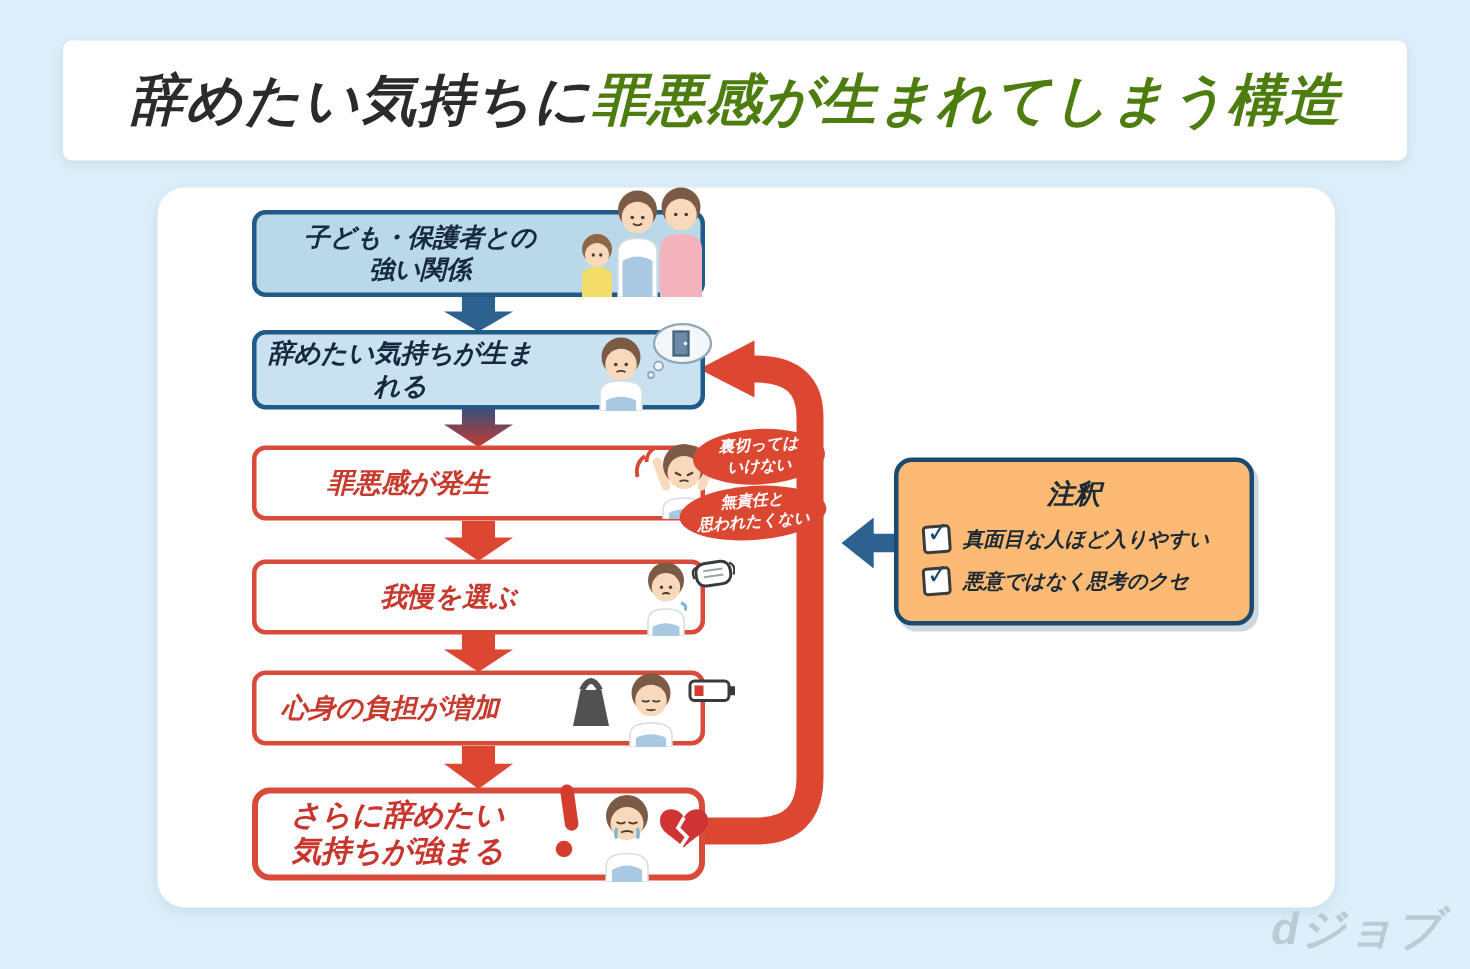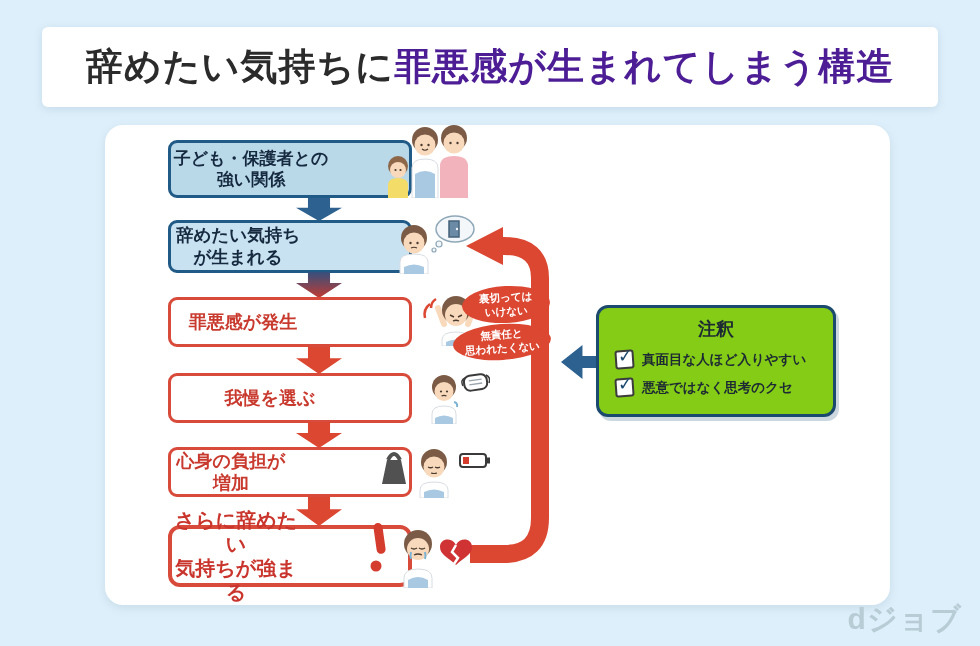--- a/index.html
+++ b/index.html
@@ -1,39 +1,40 @@
 <!DOCTYPE html>
 <html><head>
 <meta charset="utf-8">
 <style>
   html,body{margin:0;padding:0;}
   .page{
     position:relative;width:980px;height:646px;overflow:hidden;
     background:#ddeffa;
     font-family:"Liberation Sans","DejaVu Sans",sans-serif;
+    font-style:italic;
   }
   
   .banner{
     position:absolute;left:42px;top:27px;width:896px;height:80px;
     background:#ffffff;border-radius:6px;
     box-shadow:0 2px 8px rgba(90,130,160,.18);
     display:flex;align-items:center;justify-content:center;
     font-size:37px;font-weight:bold;letter-spacing:1px;white-space:nowrap;
   }
   .t-black{color:#2b2b2b}
-  .t-red{color:#4c1d95}
+  .t-red{color:#4d7c0f}
   
   .card{
     position:absolute;left:105px;top:125px;width:785px;height:480px;
     background:#ffffff;border-radius:18px;
     box-shadow:0 3px 10px rgba(80,120,150,.15);
   }
   
   .fbox{
-    position:absolute;left:168px;width:244px;box-sizing:border-box;
+    position:absolute;left:168px;width:302px;box-sizing:border-box;
     display:flex;align-items:center;border-radius:9px;
     font-weight:bold;white-space:pre-line;justify-content:flex-end;
   }
   .fbox .lbl{flex:1;text-align:center;line-height:1.25}
   .box1{top:140px;height:58px;background:#b9d8e8;border:3px solid #205a86;
         color:#15293f;font-size:17px;}
   .box1 .lbl{padding-right:78px}
   .box2{top:220px;height:53px;background:#c9e2f1;border:3px solid #205a86;
         color:#15293f;font-size:17.5px;}
   .box2 .lbl{padding-right:104px}
@@ -65,21 +66,21 @@
     position:absolute;background:#dc4732;color:#fff;border-radius:50%;
     display:flex;align-items:center;justify-content:center;text-align:center;
     font-weight:bold;font-size:10.5px;line-height:1.3;white-space:pre-line;
     z-index:5;
   }
   .bub1{left:462px;top:286px;width:88px;height:37px;transform:rotate(-3deg)}
   .bub2{left:453px;top:324px;width:98px;height:36px;transform:rotate(-4deg)}
   
   .note{
     position:absolute;left:596px;top:305px;width:240px;height:112px;
-    box-sizing:border-box;background:#84cc16;border:3px solid #1c4a6e;
+    box-sizing:border-box;background:#fdba74;border:3px solid #1c4a6e;
     border-radius:12px;box-shadow:3px 4px 0 rgba(28,74,110,.22);
   }
   .note-title{text-align:center;font-weight:bold;font-size:18px;color:#1d2a33;margin-top:9px}
   .note-item{display:flex;align-items:center;margin:9px 0 0 16px;
              font-weight:bold;font-size:13.5px;color:#1d2a33;white-space:nowrap}
   .checkbox{
     width:15px;height:15px;flex:0 0 15px;background:#fff;border:2px solid #3c3c3c;
     border-radius:3px;margin-right:8px;position:relative;transform:rotate(-4deg);
   }
   .checkbox .chk{

